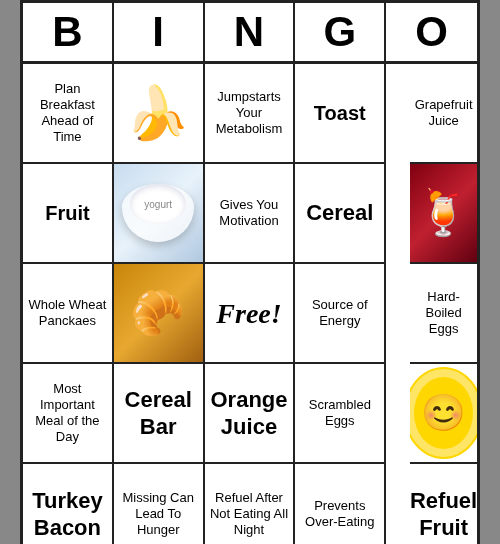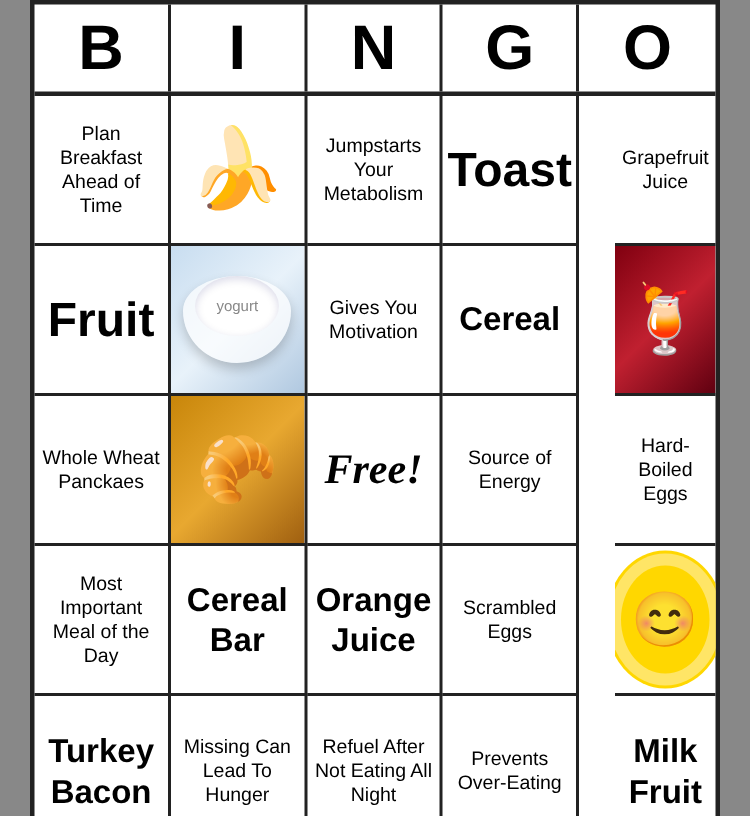--- a/index.html
+++ b/index.html
@@ -47,21 +47,21 @@
       overflow: hidden;
     }
     .cell:nth-child(5n) { border-right: none; margin-left: 24px; }
     .cell:nth-last-child(-n+5) { border-bottom: none; }
     .cell-text {
       font-size: 13px;
       line-height: 1.25;
       z-index: 1;
     }
     .cell-text.large {
-      font-size: 32px;
+      font-size: 20px;
       font-weight: bold;
     }
     .cell-text.medium {
       font-size: 22px;
       font-weight: bold;
     }
     .cell-text.free {
       font-size: 28px;
       font-weight: bold;
       font-style: italic;
@@ -183,16 +183,16 @@
       <div class="cell">
         <span class="cell-text">Missing Can Lead To Hunger</span>
       </div>
       <div class="cell">
         <span class="cell-text">Refuel After Not Eating All Night</span>
       </div>
       <div class="cell">
         <span class="cell-text">Prevents Over-Eating</span>
       </div>
       <div class="cell">
-        <span class="cell-text medium">Milk Fruit</span>
+        <span class="cell-text medium">Refuel Fruit</span>
       </div>
     </div>
 </div>
 
 </body></html>

